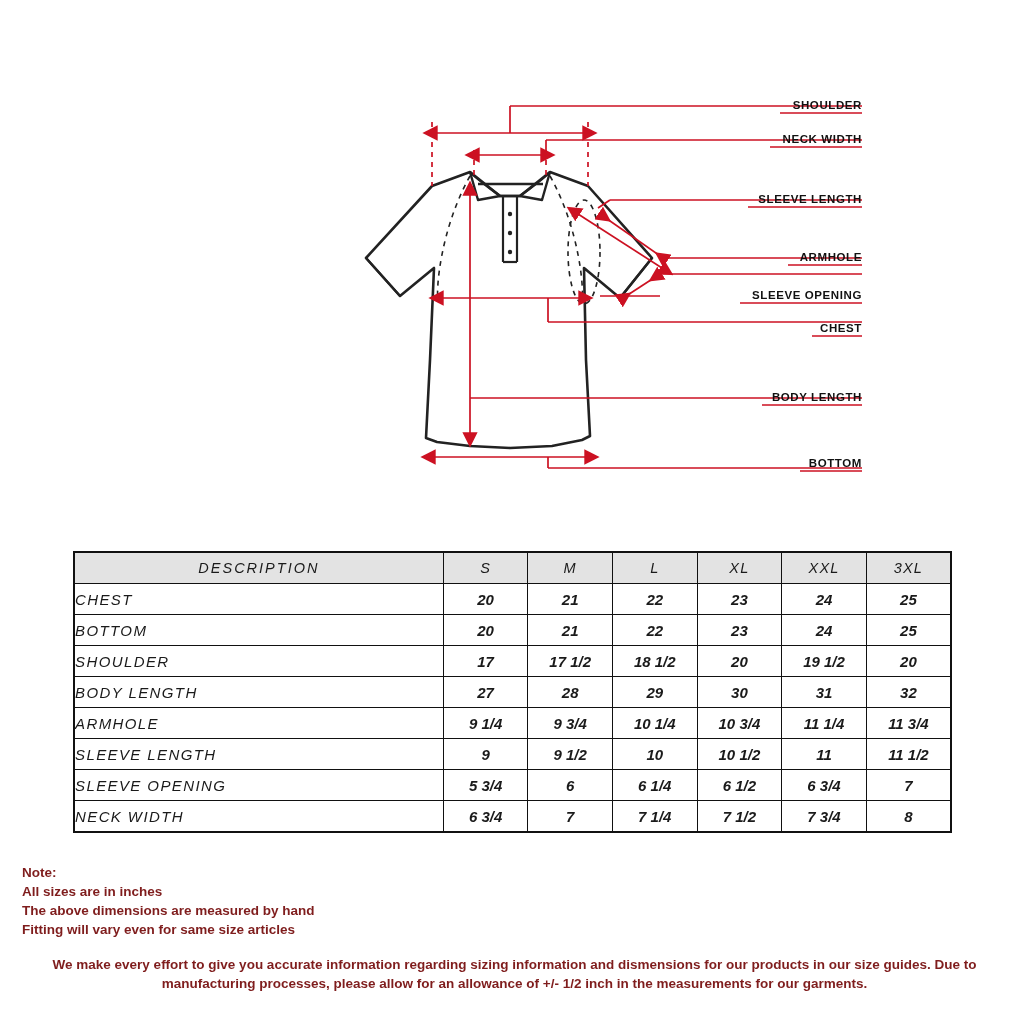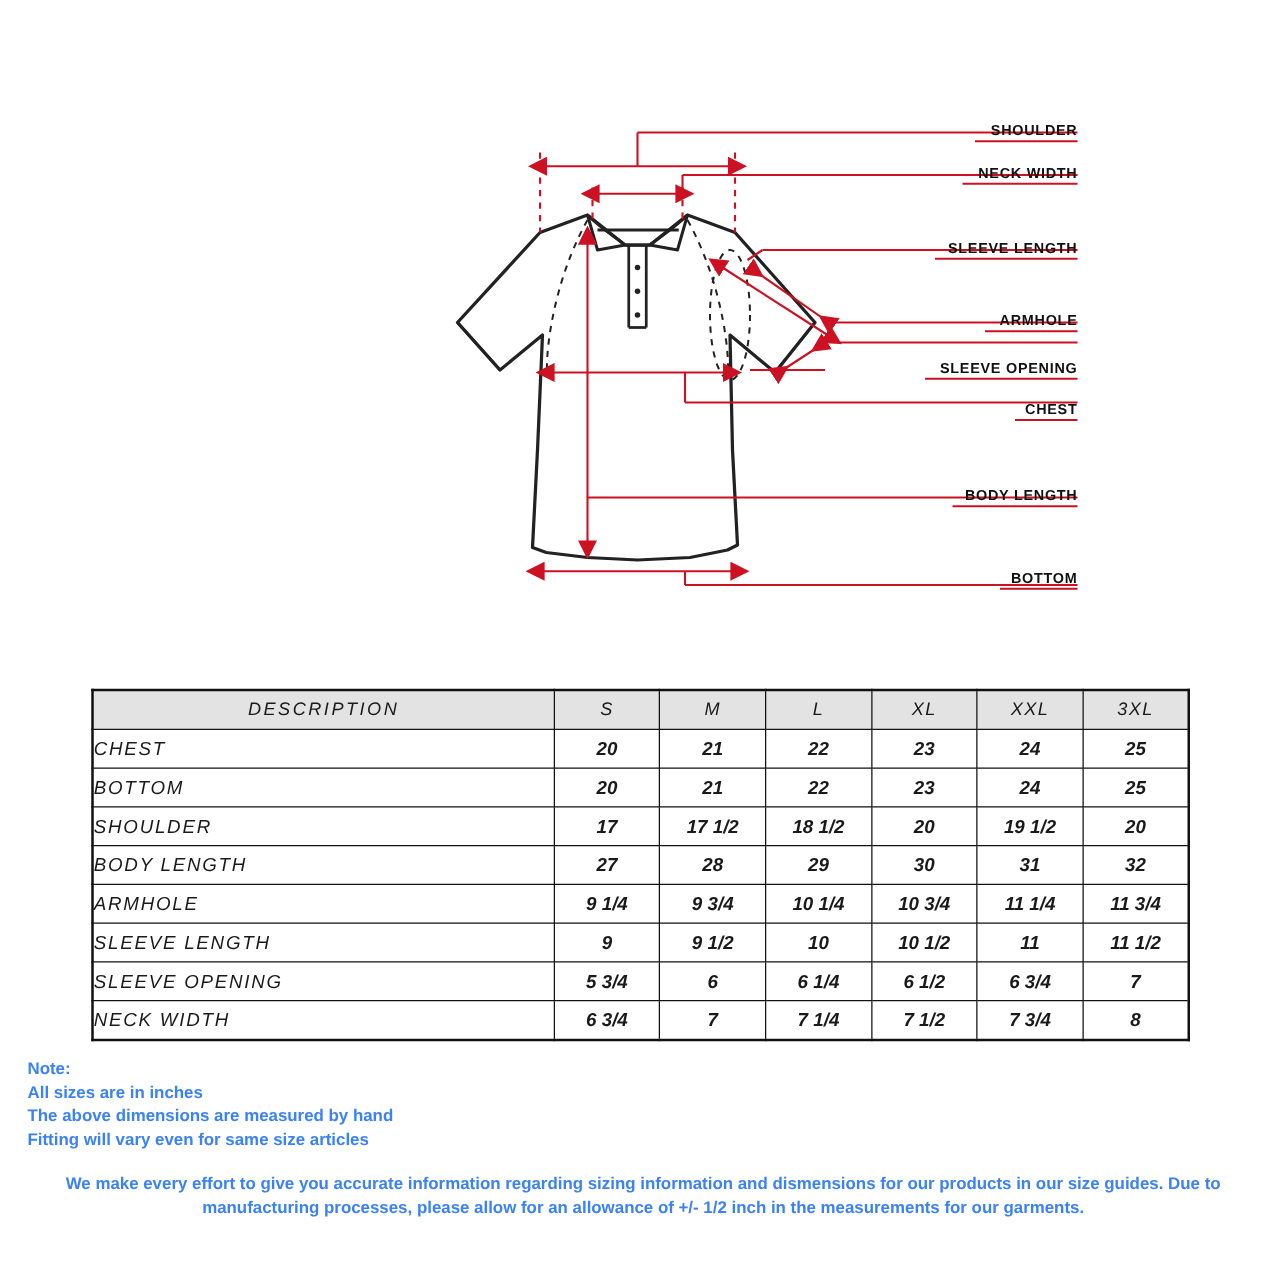--- a/index.html
+++ b/index.html
@@ -82,26 +82,26 @@
     font-size: 14px;
     margin-left: 48px;
   }
   col.desc-col { width: 370px; }
   col.size-col { width: 84.8px; }
 
   
   #notes {
     position: absolute;
     left: 22px;
-    top: 845px;
+    top: 863px;
     width: 985px;
     font-size: 13.5px;
     font-weight: bold;
     line-height: 19px;
-    color: #3b82f6;
+    color: #7f1d1d;
   }
   #notes .gap { height: 16px; }
   #notes .line { white-space: nowrap; }
   #notes .wrapline { white-space: normal; text-align: center; }
 </style>
 </head>
 <body>
 
 <div id="diagram-area">
 

